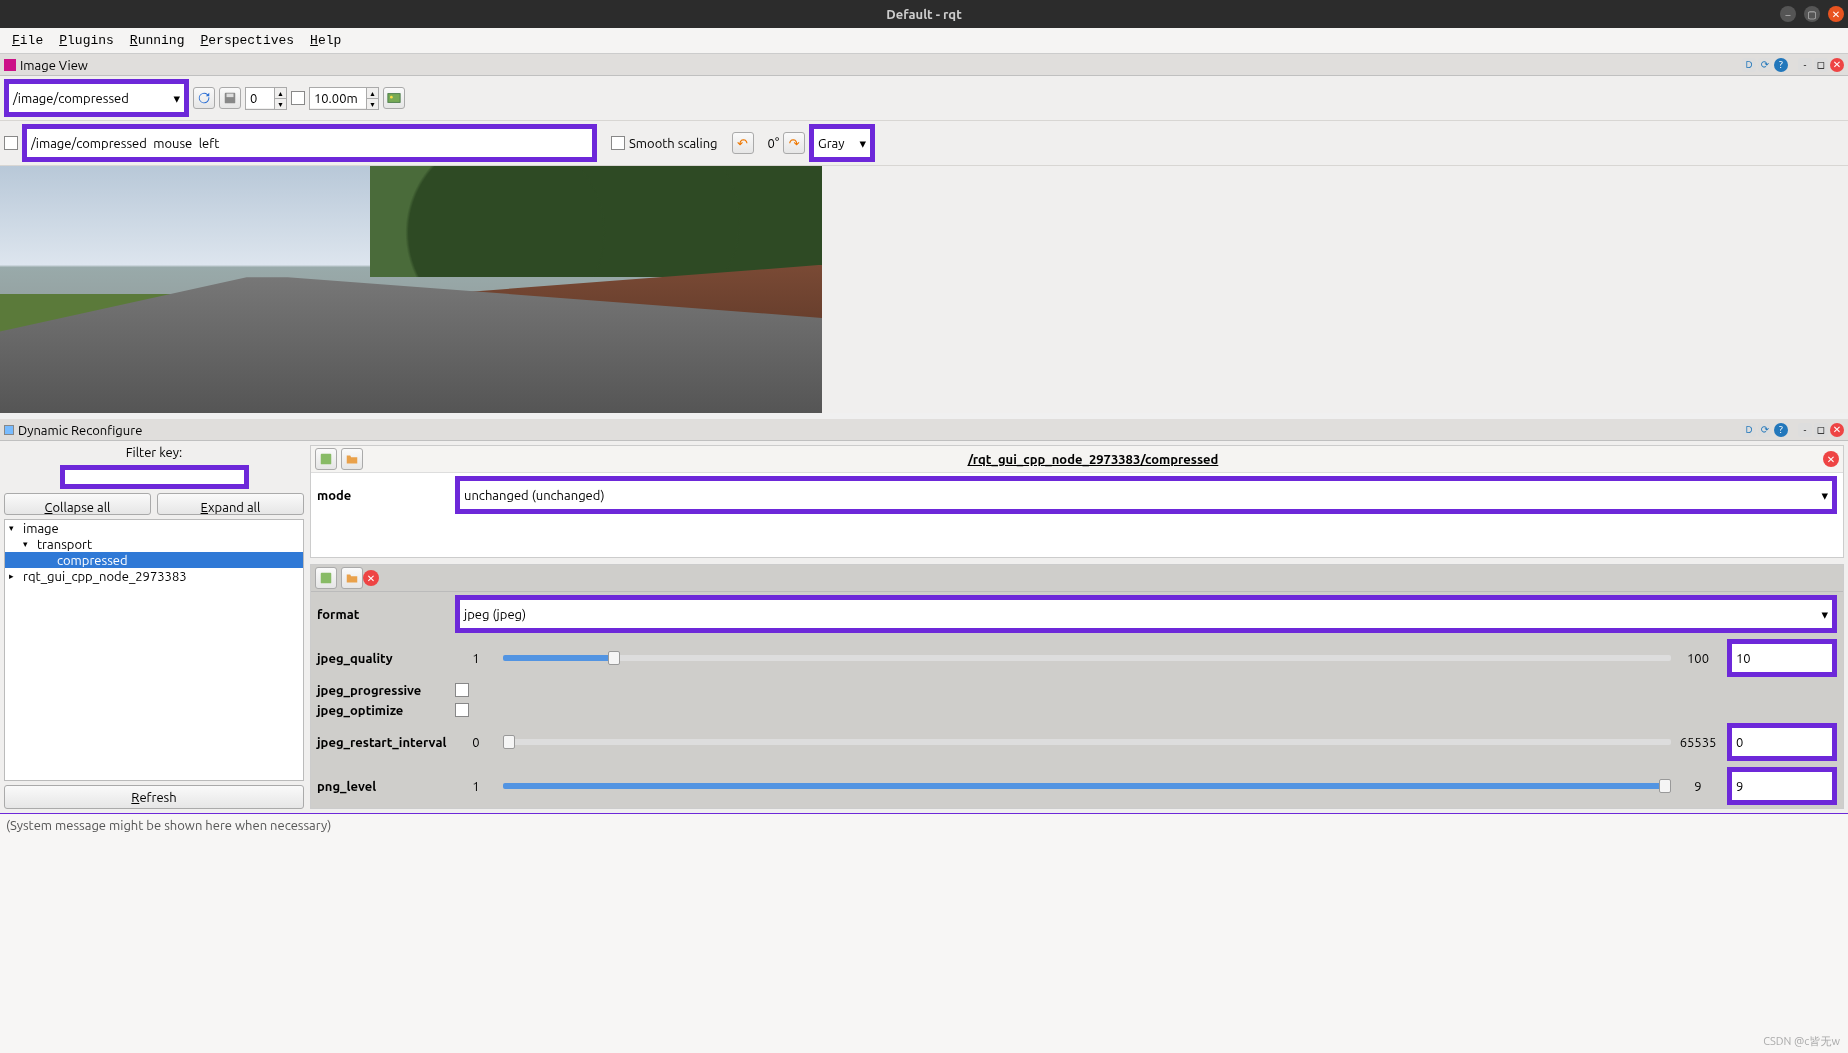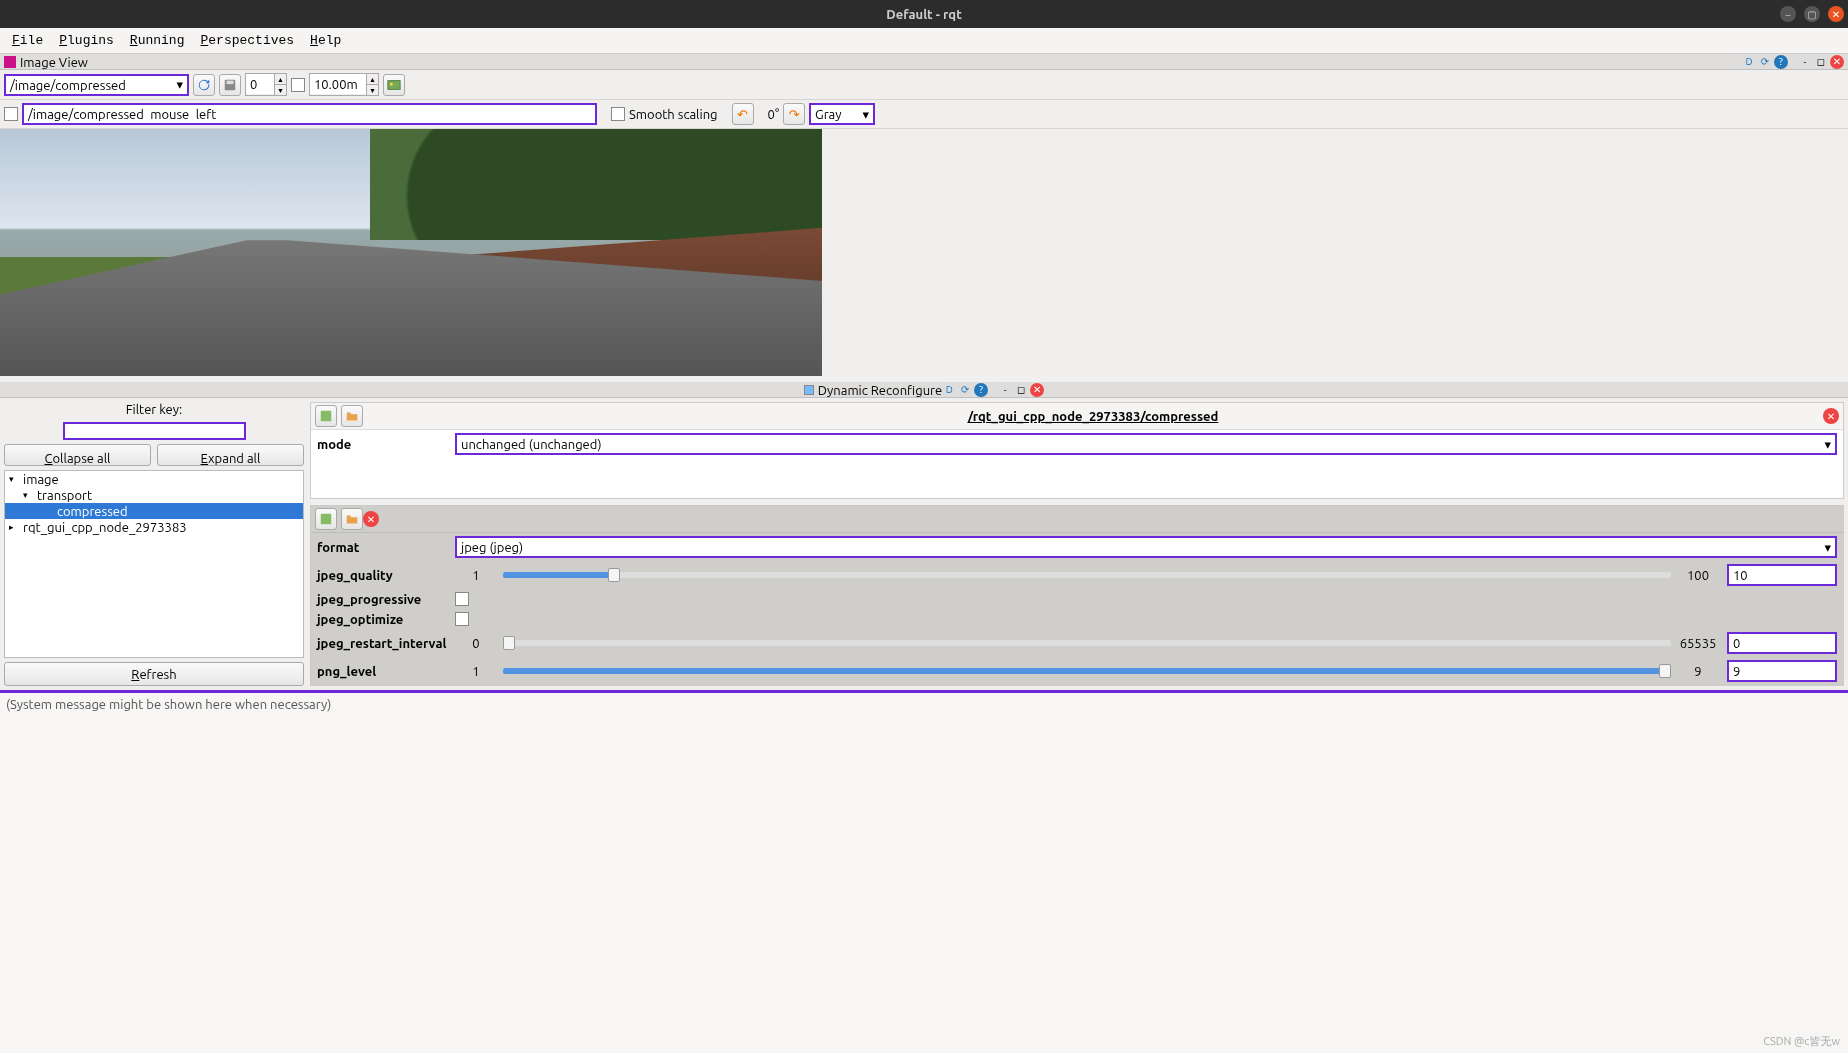--- a/index.html
+++ b/index.html
@@ -5,26 +5,26 @@
 * { box-sizing: border-box; margin: 0; padding: 0; font-family: Ubuntu, "Segoe UI", sans-serif; font-size: 13px; }
 body { background: #f0f0f0; width: 1848px; height: 1053px; overflow: hidden; display: flex; flex-direction: column; }
 .titlebar { background: #2c2c2c; color: #ddd; height: 28px; display: flex; align-items: center; justify-content: center; position: relative; }
 .titlebar .title { font-weight: bold; color: #ccc;}
 .win-controls { position: absolute; right: 4px; display: flex; gap: 8px; align-items: center;}
 .win-btn { width: 16px; height: 16px; border-radius: 50%; background:#555; display:inline-flex;align-items:center;justify-content:center;font-size:10px;color:#ccc;}
 .win-btn.close { background:#e95420; color:#fff;}
 .menubar { background:#f5f4f3; border-bottom:1px solid #ccc; height:26px; display:flex; align-items:center; padding:0 6px; gap:4px;}
 .menubar span { padding:2px 6px; cursor:default;font-family:Liberation Mono, monospace;}
 .underline:first-letter { text-decoration: underline; }
-.panel-titlebar { background:#e0dedc; height:16px; display:flex; align-items:center; padding:0 4px; border-bottom:1px solid #c0c0c0; justify-content:space-between;}
+.panel-titlebar { background:#e0dedc; height:22px; display:flex; align-items:center; padding:0 4px; border-bottom:1px solid #c0c0c0; justify-content:space-between;}
 .panel-title-left{display:flex;align-items:center;gap:4px;}
 .panel-icons{display:flex;align-items:center;gap:2px;}
 .pill{width:14px;height:14px;border-radius:2px;display:inline-flex;align-items:center;justify-content:center;font-size:10px;background:#ddd;}
 .toolbar-row{display:flex;align-items:center;padding:3px 4px;gap:4px;background:#f0efee;border-bottom:1px solid #d8d6d3;}
-select,.combo,input[type=text],.spin{border:2px solid #6d28d9;background:#fff;height:22px;padding:0 4px;font-size:13px;}
+select,.combo,input[type=text],.spin{border:5px solid #6d28d9;background:#fff;height:38px;padding:0 4px;font-size:13px;}
 .combo{display:inline-flex;align-items:center;justify-content:space-between;min-width:60px;}
 .btn{border:1px solid #aaa;background:linear-gradient(#fafafa,#e6e6e6);height:22px;min-width:22px;padding:0 4px;display:inline-flex;align-items:center;justify-content:center;border-radius:3px;}
 .btn.small{width:22px;padding:0;}
 .check{width:14px;height:14px;border:1px solid #888;background:#fff;display:inline-block;}
 .imgview-body{background:#f0efee;padding:0;}
 .street-img{width:822px;height:247px;background:#888;display:block;position:relative;overflow:hidden;}
 
 .sky{position:absolute;inset:0;background:linear-gradient(#b8c8d8,#dde5ee 40%,#9aa 41%,#888 100%);}
 .road{position:absolute;bottom:0;left:0;right:0;height:55%;background:linear-gradient(#777 0%,#555 100%);clip-path:polygon(0 100%,100% 100%,100% 30%,35% 0,30% 0,0 40%);}
 .grass{position:absolute;bottom:0;left:0;right:0;height:48%;background:#5b7a3a;}
@@ -46,21 +46,21 @@
 .group.active .group-head{background:#cfcecb;border-bottom:1px solid #bbb;}
 .group-head .title{flex:1;text-align:center;text-decoration:underline;font-weight:bold;}
 .group-head .closebtn{width:16px;height:16px;border-radius:50%;background:#e44;color:#fff;display:flex;align-items:center;justify-content:center;font-size:10px;}
 .param-row{display:flex;align-items:center;padding:3px 6px;gap:8px;}
 .param-label{width:130px;font-weight:bold;}
 .slider-wrap{flex:1;display:flex;align-items:center;gap:6px;}
 .slider-min,.slider-max{width:42px;text-align:center;}
 input[type=range]{flex:1;height:6px;appearance:none;background:linear-gradient(to right,#5294e2 var(--fill,0%),#ddd var(--fill,0%));border-radius:2px;}
 input[type=range]::-webkit-slider-thumb{appearance:none;width:12px;height:14px;background:#f5f5f5;border:1px solid #999;border-radius:2px;}
 .num-input{width:110px;}
-.sysmsg{border-top:3px solid #6d28d9;background:#f7f6f5;padding:4px 6px;color:#555;flex:1;}
+.sysmsg{border-top:1px solid #6d28d9;background:#f7f6f5;padding:4px 6px;color:#555;flex:1;}
 .refresh-btn{height:24px;}
 .watermark{position:fixed;bottom:4px;right:8px;color:#aaa;font-size:11px;}
 .icon-svg{width:14px;height:14px;}
 </style>
 </head>
 <body>
 
 <div class="titlebar">
   <span class="title">Default - rqt</span>
   <div class="win-controls">
@@ -157,21 +157,21 @@
 <div class="imgview-body">
   <div class="street-img">
     <div class="sky"></div>
     <div class="trees"></div>
     <div class="grass"></div>
     <div class="wall"></div>
     <div class="road"></div>
   </div>
 </div>
 
-<div class="panel-titlebar" style="margin-top:6px;justify-content:center;">
+<div class="panel-titlebar" style="margin-top:6px;">
   <div class="panel-title-left">
     <span class="check" style="width:10px;height:10px;background:#7bf;"></span>
     <span>Dynamic Reconfigure</span>
   </div>
   <div class="panel-icons">
     <span class="pill" style="color:#27b;">D</span>
     <span class="pill" style="color:#27b;">⟳</span>
     <span class="pill" style="background:#27b;color:#fff;border-radius:50%;">?</span>
     <span style="width:6px;"></span>
     <span class="pill">-</span>

